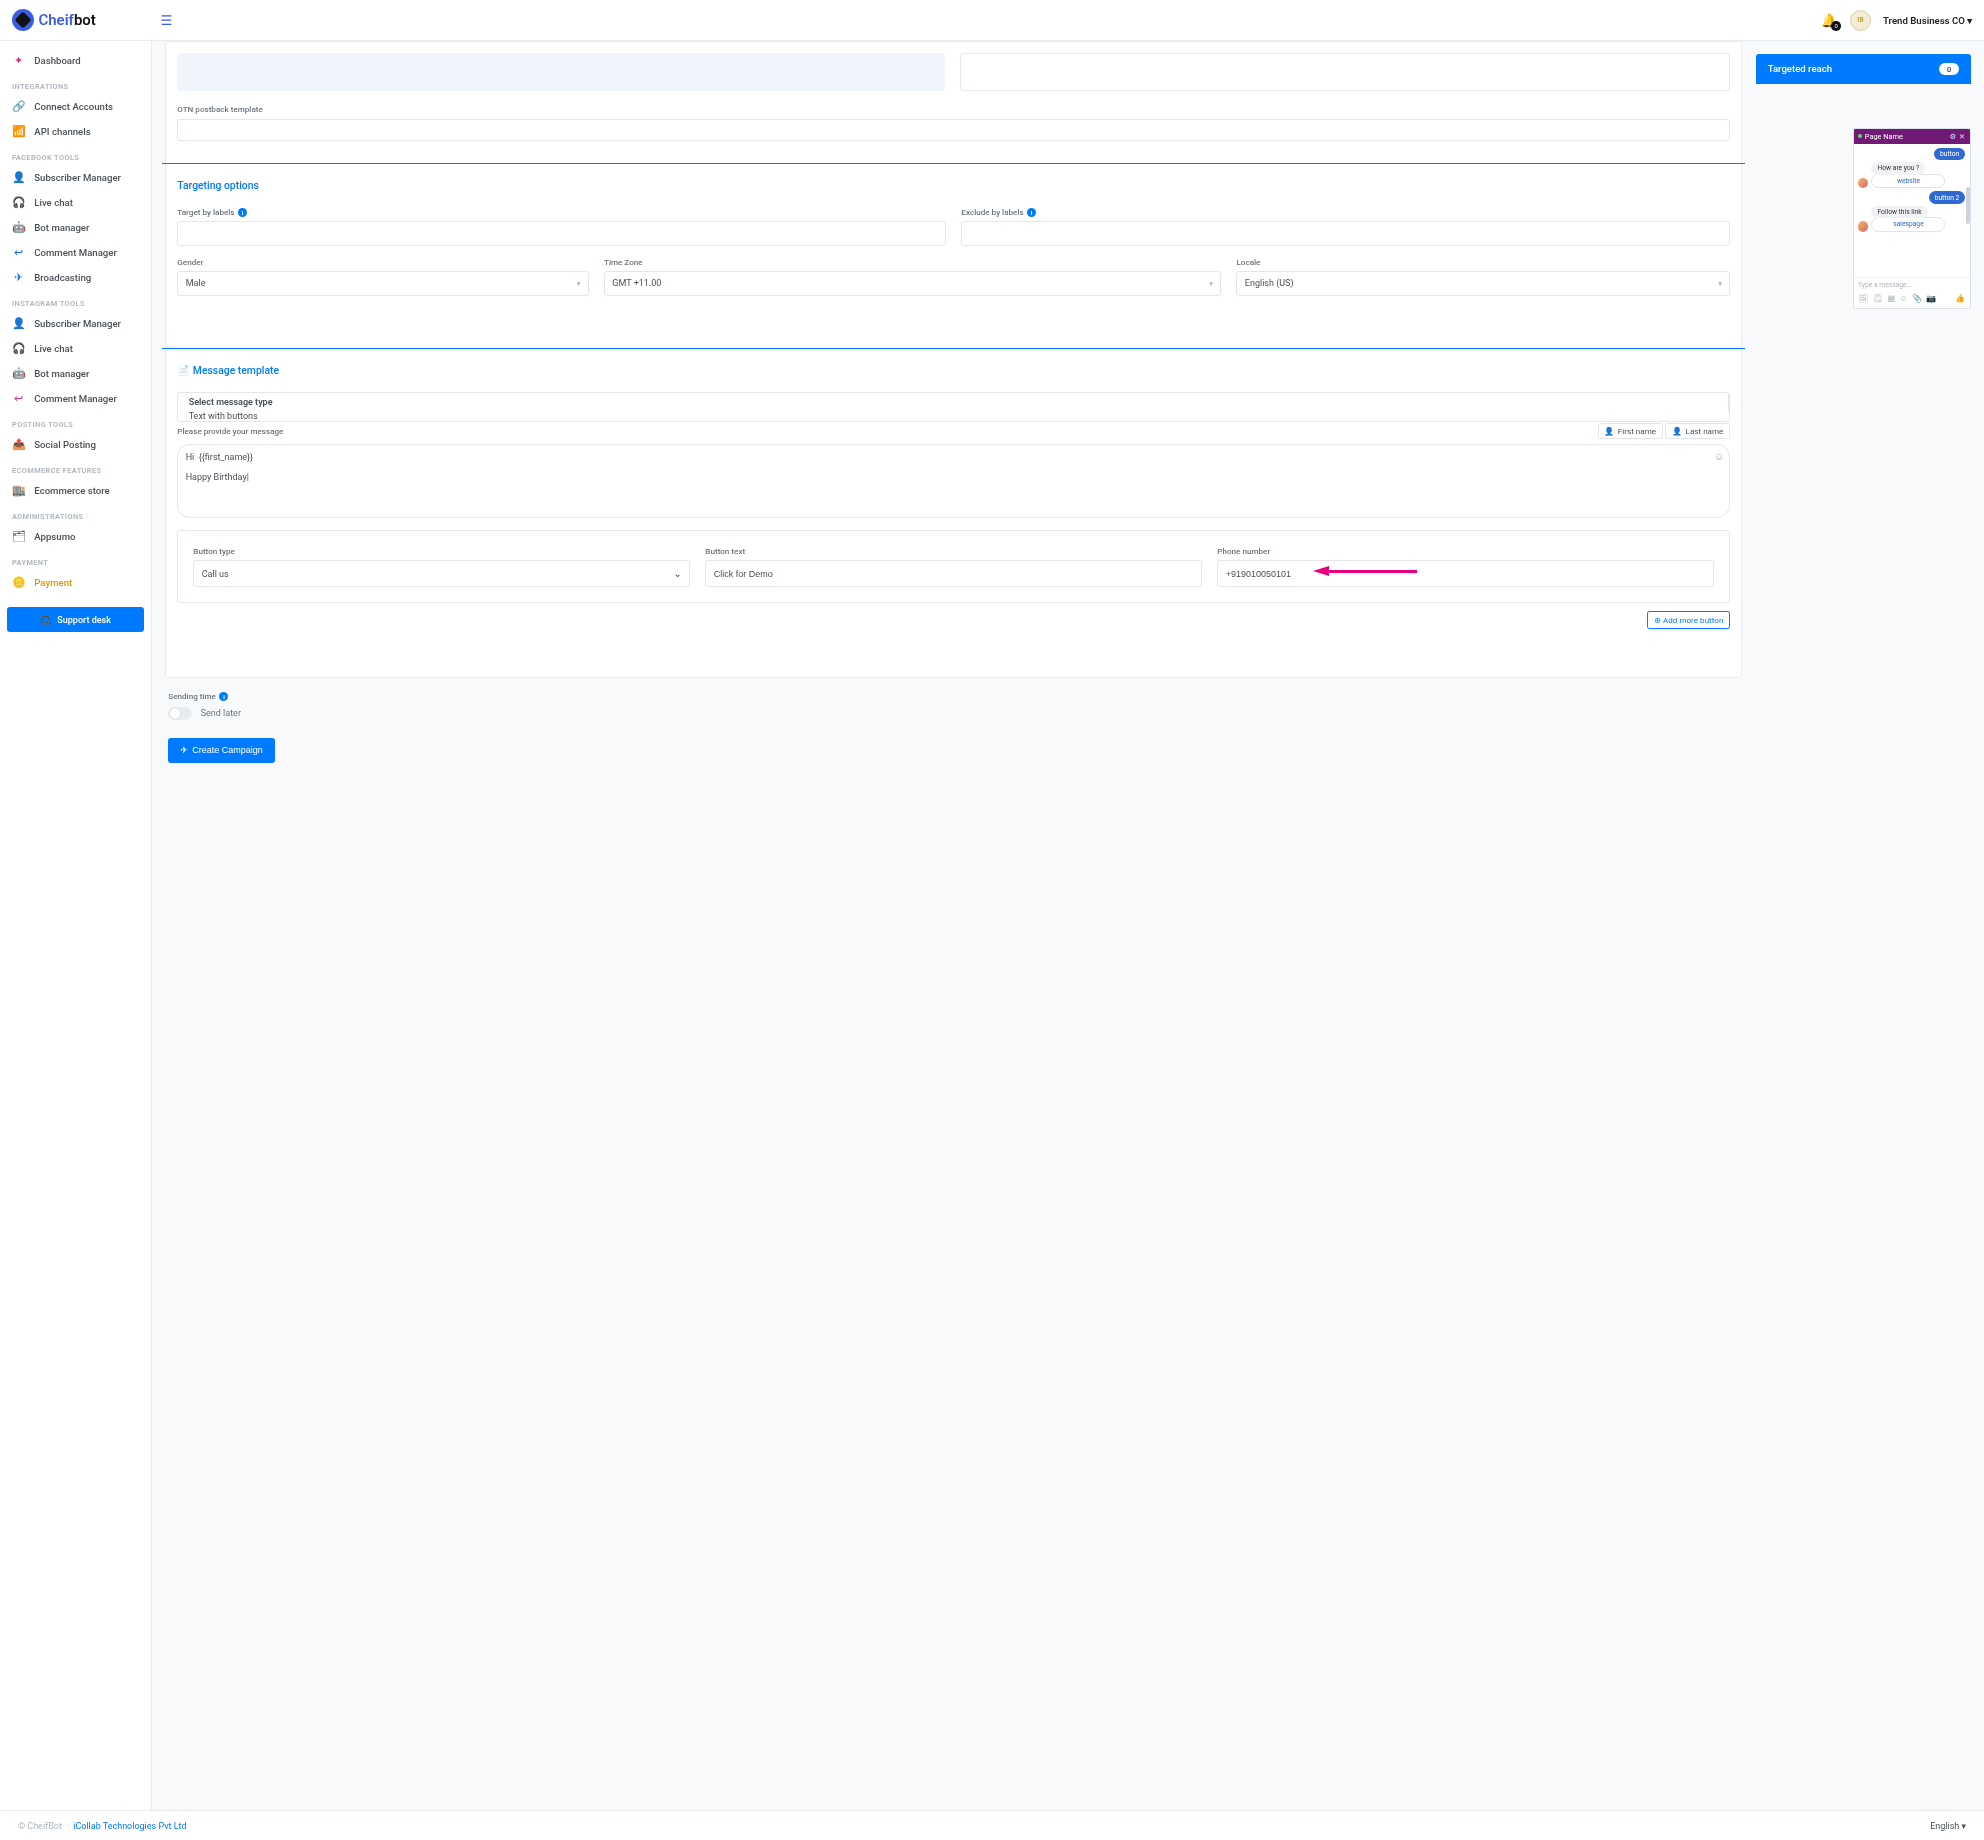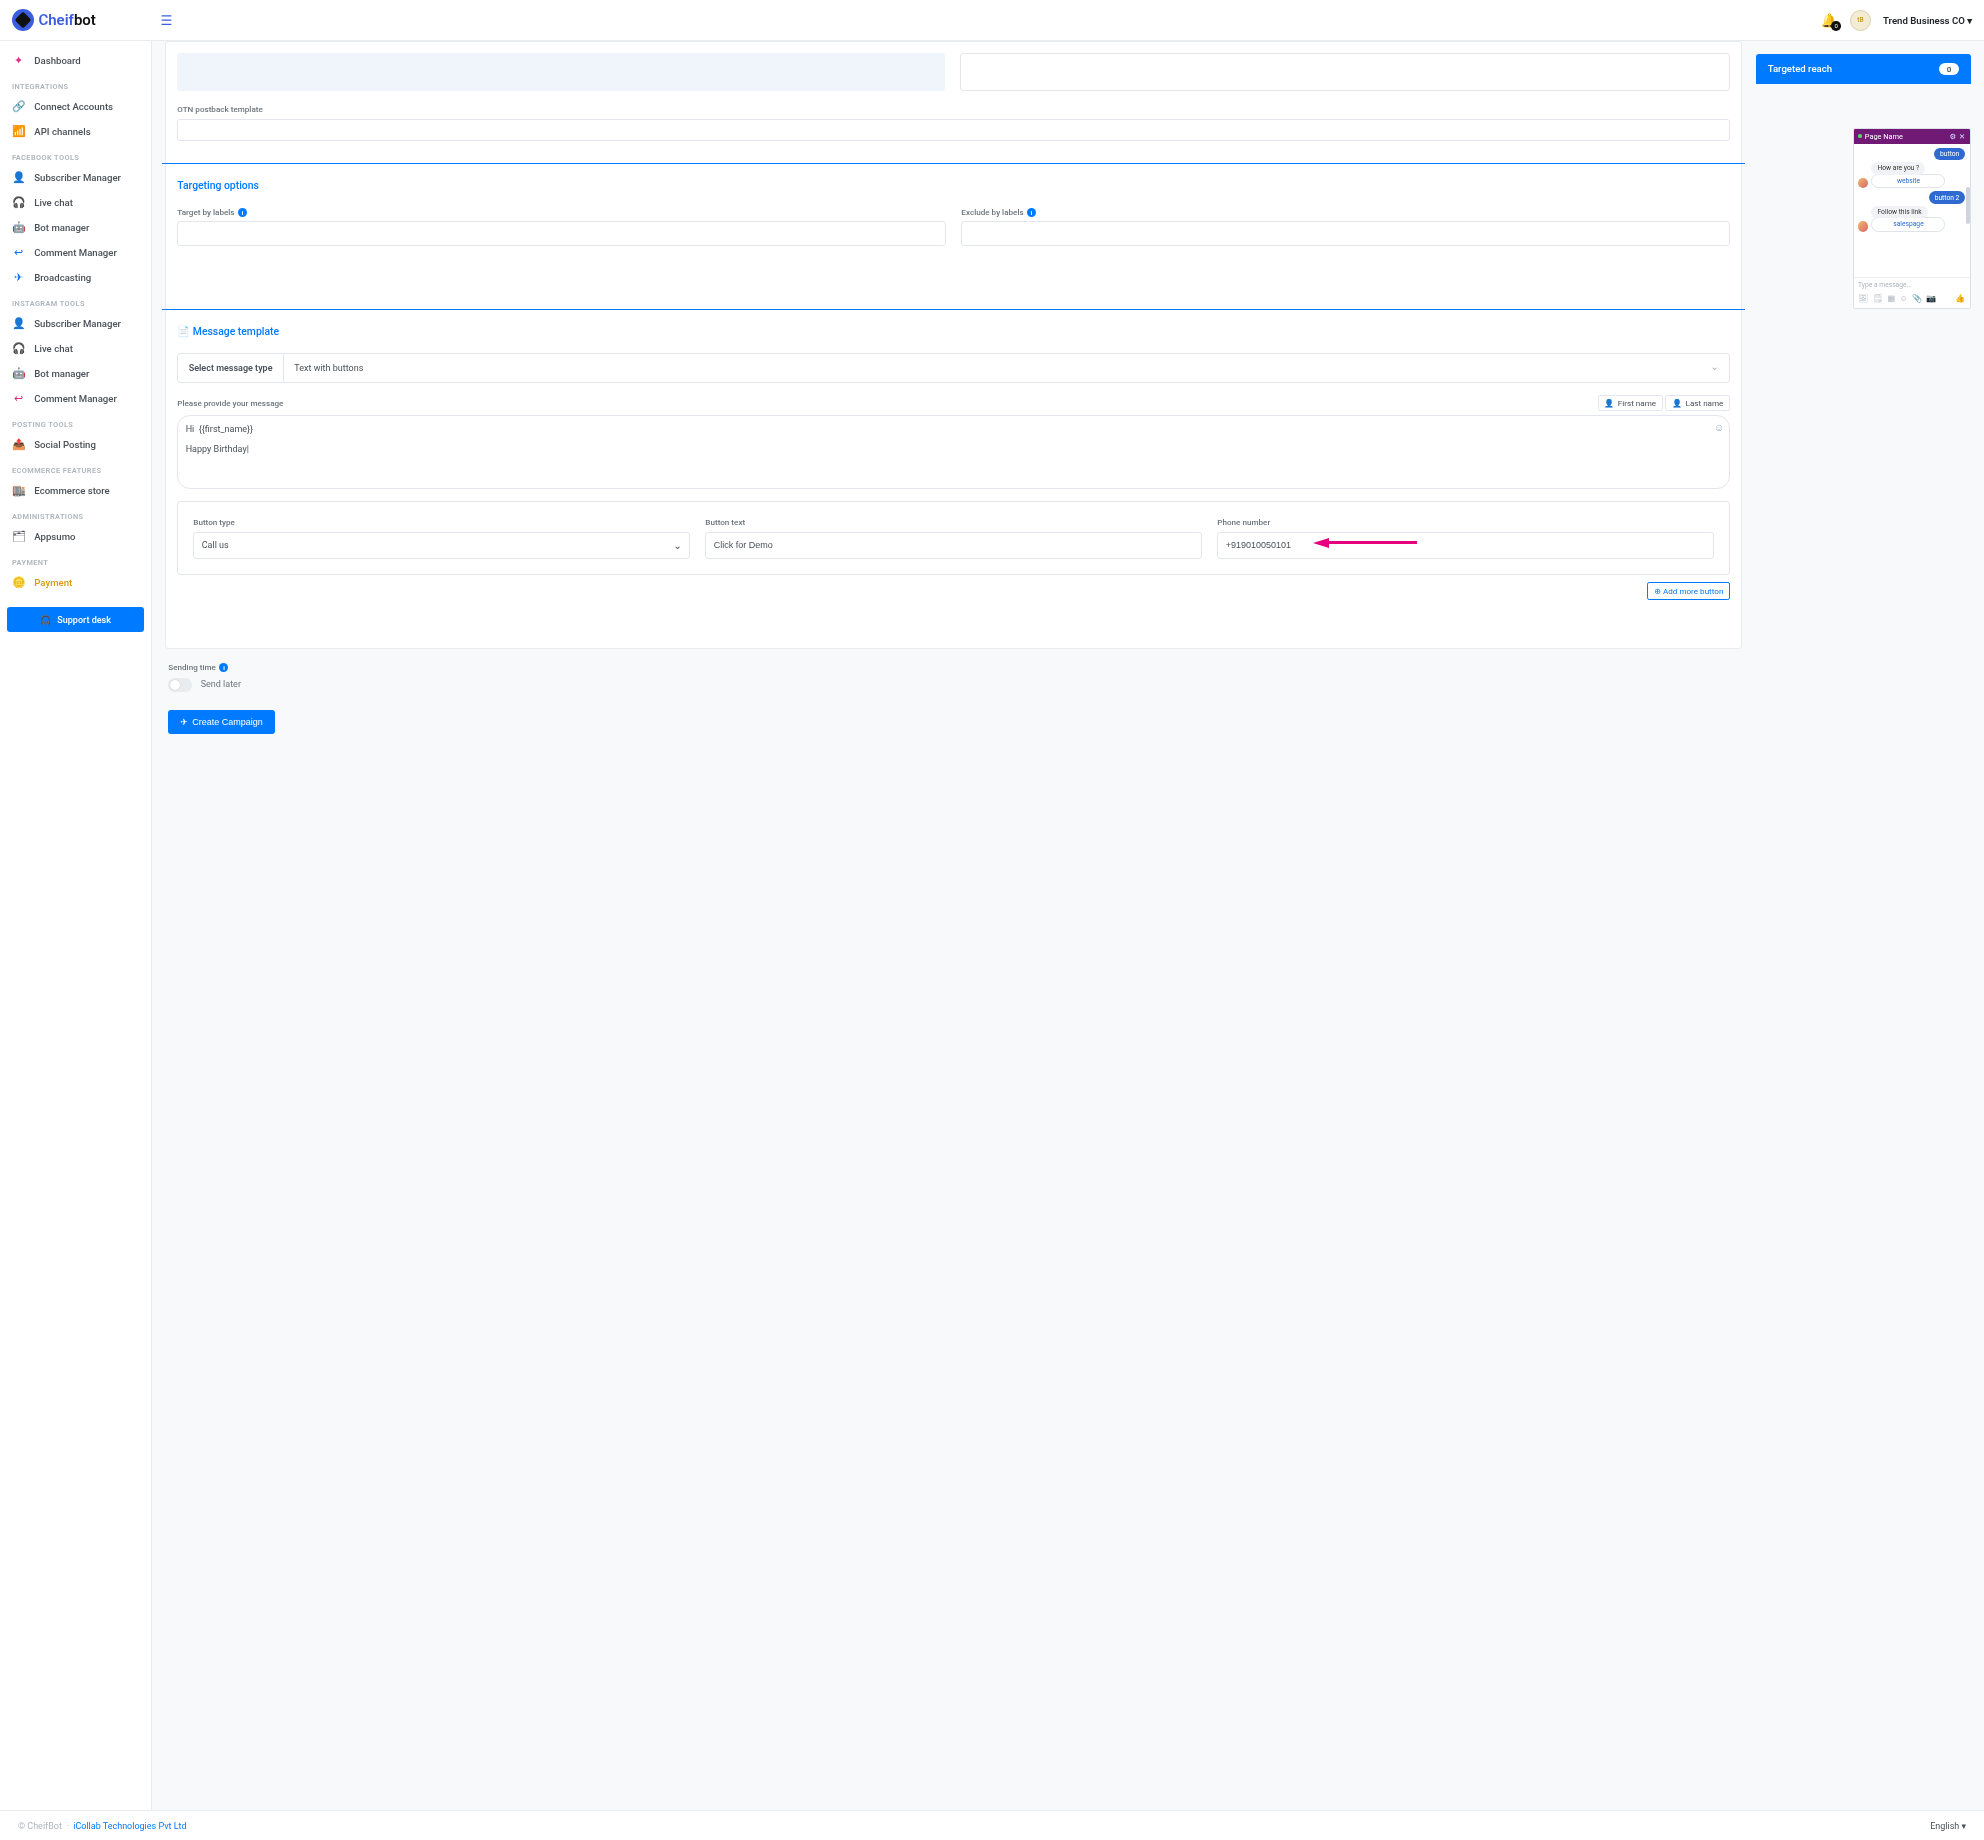--- a/index.html
+++ b/index.html
@@ -46,21 +46,21 @@
 .row2 { display: flex; gap: 15px; }
 .row2 > div { flex: 1; }
 .row3 { display: flex; gap: 15px; }
 .row3 > div:nth-child(1) { flex: 1; }
 .row3 > div:nth-child(2) { flex: 1.5; }
 .row3 > div:nth-child(3) { flex: 1.2; }
 
 .hr { border-top: 1.5px solid #007bff; margin: 22px -15px 15px; }
 .sec-title { color: #007bff; font-size: 10.4px; font-weight: 500; margin-bottom: 15px; }
 
-.msg-head { display: flex; border: 0.7px solid #e4e6ef; border-radius: 3px; overflow: hidden; margin-bottom: 12px; height: 30px; }
+.msg-head { display: flex; border: 0.7px solid #e4e6ef; border-radius: 3px; overflow: hidden; margin-bottom: 1px; height: 30px; flex-direction: column; }
 .msg-head .l { padding: 0 10.4px; font-weight: 600; font-size: 9px; border-right: 0.7px solid #e4e6ef; height:100%; display:flex; align-items:center; }
 .msg-head .r { flex: 1; padding: 0 10.4px; font-size: 9px; position: relative; height:100%; display:flex; align-items:center;}
 .msg-head .r::after { content: "⌄"; position: absolute; right: 10.4px; color: #adb5bd; font-size: 10.4px; top: 6px; }
 
 .msg-tools { display: flex; justify-content: space-between; align-items: center; margin-bottom: 4.4px; }
 .tag-btn { border: 0.7px solid #e4e6ef; border-radius: 2.2px; padding: 2.2px 6px; font-size: 8.1px; color: #495057; background: #fff; cursor: pointer; display: inline-flex; align-items: center; gap: 3px; }
 .textarea { width: 100%; min-height: 74px; border: 0.7px solid #e4e6ef; border-radius: 13px; padding: 7.4px; font-size: 9px; color: #495057; resize: none; position: relative; white-space: pre-wrap; }
 .emoji-ic { position: absolute; top: 6px; right: 6px; color: #adb5bd; font-size: 10.4px; }
 
 .btn-card { border: 0.7px solid #e4e6ef; border-radius: 3px; padding: 15px; margin-top: 12px; }
@@ -226,20 +226,40 @@
           <div>
             <label class="lbl"><span>Target by labels</span> <span class="info-ic">i</span></label>
             <div class="full-input" style="height:25px"></div>
           </div>
           <div>
             <label class="lbl"><span>Exclude by labels</span> <span class="info-ic">i</span></label>
             <div class="full-input" style="height:25px"></div>
           </div>
         </div>
 
+        <div class="row3">
+          <div>
+            <label class="lbl">Gender</label>
+            <div class="selectish">
+                <span>Male</span>
+              </div>
+          </div>
+          <div>
+            <label class="lbl">Time Zone</label>
+            <div class="selectish">
+                <span>GMT +11.00</span>
+              </div>
+          </div>
+          <div>
+            <label class="lbl">Locale</label>
+            <div class="selectish">
+                <span>English (US)</span>
+              </div>
+          </div>
+        </div>
 
         <div style="height:30px"></div>
         <div class="hr"></div>
         <div class="sec-title"><span>📄</span> <span>Message template</span></div>
 
         <div class="msg-head">
           <div class="l">Select message type</div>
           <div class="r">
               <span>Text with buttons</span>
             </div>

